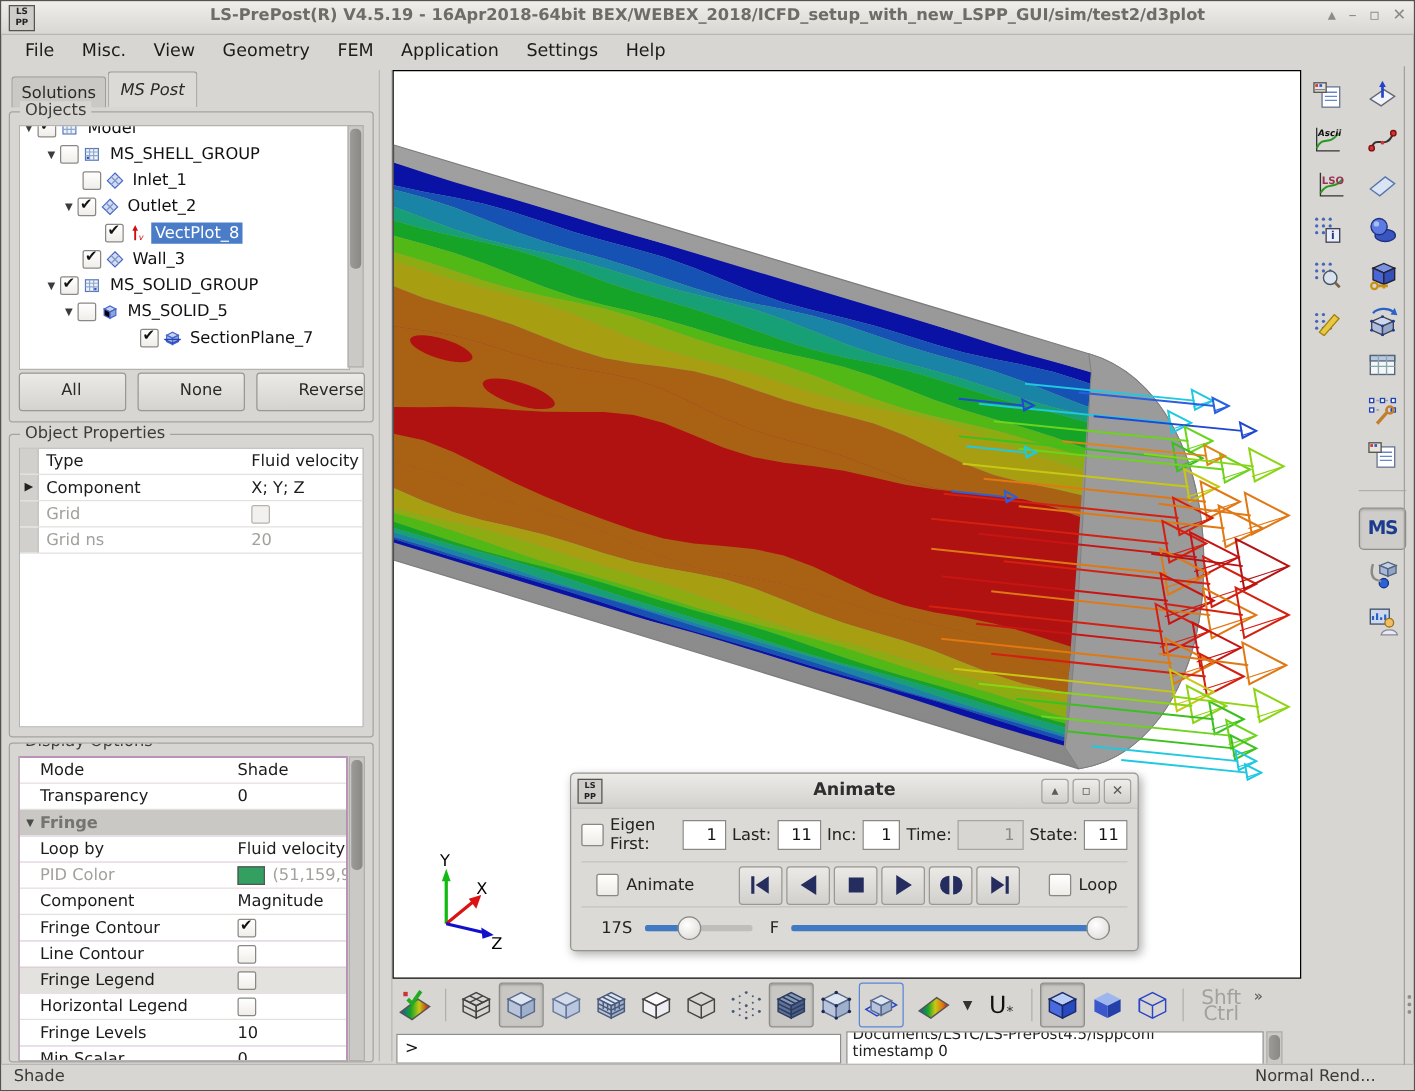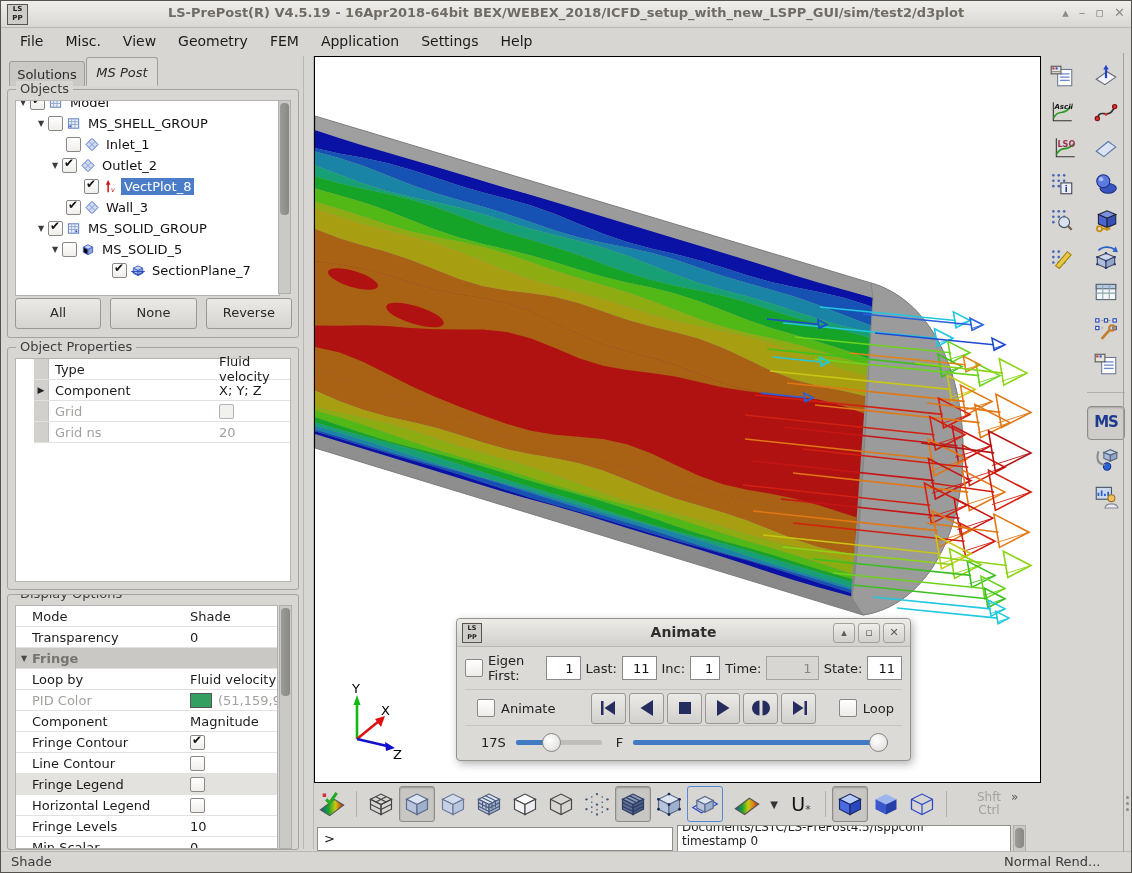--- a/index.html
+++ b/index.html
@@ -26,24 +26,24 @@
   #tree-scroll{right:7px;top:10px;height:194px;}
   .trow{display:flex;align-items:center;height:21px;font-size:13px;color:#111;white-space:nowrap;}
   .exp{width:14px;font-size:8px;color:#3c3c3c;text-align:center;flex:none;}
   .cb{width:13px;height:13px;border:1px solid #8a8884;background:linear-gradient(#fff,#f0eeea);border-radius:2px;flex:none;margin-right:3px;position:relative;box-sizing:content-box;}
   .cb.checked::after{content:"✔";position:absolute;left:1px;top:-3px;font-size:12px;color:#111;}
   .cb.dis{border-color:#b5b3af;background:#f3f1ed;}
   .ticon{width:16px;height:15px;flex:none;margin-right:3px;}
   .tlabel{padding:1px 3px;}
   .tlabel.sel{background:#4a7cc8;color:#fff;}
   .treebtns{position:absolute;left:7px;bottom:8px;width:277px;display:flex;gap:9px;}
-  .btn{flex:1;height:29px;background:linear-gradient(#eceae6,#d5d3cf);border:1px solid #9a9894;border-radius:3px;font-size:13px;color:#2a2a2a;text-align:center;line-height:27px;}
+  .btn{flex:1;height:29px;background:linear-gradient(#eceae6,#d5d3cf);border:1px solid #9a9894;border-radius:3px;font-size:13px;color:#2a2a2a;text-align:left;line-height:27px;padding-left:33px;}
   
   #gb-props{left:6px;top:346px;width:292px;height:243px;background:#d8d6d2;}
-  .ptable{position:absolute;left:7px;top:10px;right:7px;bottom:7px;background:#fff;border:1px solid #b5b3af;padding-left:18px;}
+  .ptable{position:absolute;left:7px;top:10px;right:7px;bottom:7px;background:#fff;border:1px solid #b5b3af;}
   .prow{display:flex;height:20px;font-size:13px;color:#1c1c1c;border-bottom:1px solid #e3e1dd;align-items:center;}
   .pmark{width:14px;height:100%;background:#d2d0cc;border-right:1px solid #c2c0bc;flex:none;font-size:9px;line-height:20px;text-align:center;color:#222;}
   .plabel{width:158px;padding-left:6px;flex:none;}
   .pvalue{flex:1;padding-left:6px;display:flex;align-items:center;gap:6px;}
   .dis-t{color:#a3a19d;}
   .swatch{width:20px;height:13px;border:1px solid #555;display:inline-block;}
   #gb-disp{left:6px;top:593px;width:292px;height:256px;background:#d8d6d2;}
   .drow{display:flex;height:20px;font-size:13px;color:#1c1c1c;border-bottom:1px solid #e3e1dd;align-items:center;background:#fff;}
   .drow .gut{width:16px;flex:none;font-size:8px;color:#4a4a4a;text-align:center;}
   .drow .dl{width:158px;flex:none;}
@@ -72,21 +72,21 @@
   .sfill{position:absolute;top:8px;height:5px;border-radius:2px;background:#3f7ac2;}
   .shandle{position:absolute;top:1px;width:19px;height:19px;border-radius:50%;background:radial-gradient(circle at 40% 35%,#fff,#d9d7d3);border:1px solid #8a8884;box-sizing:border-box;}
   
   #right-toolbar{position:absolute;left:1042px;top:55px;width:83px;bottom:20px;}
   .rt-icon{position:absolute;width:32px;height:32px;display:flex;align-items:center;justify-content:center;}
   #bottom-toolbar{position:absolute;left:313px;top:783px;width:812px;height:40px;display:flex;align-items:center;}
   .tbtn{width:34px;height:34px;display:flex;align-items:center;justify-content:center;border:1px solid transparent;border-radius:3px;flex:none;}
   .tbtn.pressed{background:#c9c7c3;border-color:#8f8d89;box-shadow:inset 0 1px 2px rgba(0,0,0,.25);}
   .tbtn.hl{border-color:#5a86d8;}
   .tsep{width:1px;height:26px;background:#b2b0ac;margin:0 6px;flex:none;}
-  .shftctrl{font-size:12px;color:#a3a19d;line-height:13px;text-align:center;margin-left:24px;}
+  .shftctrl{font-size:16px;color:#a3a19d;line-height:13px;text-align:center;margin-left:8px;}
   .chev{font-size:12px;color:#5a5854;margin:-14px 0 0 10px;}
   .msbtn{width:36px;height:32px;background:#cfcdc9;border:1px solid #8f8d89;border-radius:4px;box-shadow:inset 0 1px 2px rgba(0,0,0,.2);font-size:15px;font-weight:bold;color:#1c3a8e;text-align:center;line-height:30px;letter-spacing:-1px;}
   
   #cmdline{position:absolute;left:316px;top:826px;width:356px;height:24px;background:#fff;border:1px solid #8f8d89;font-size:13px;color:#111;line-height:22px;padding-left:6px;box-sizing:border-box;}
   #msgbox{position:absolute;left:676px;top:824px;width:334px;height:28px;background:#fff;border:1px solid #8f8d89;overflow:hidden;font-size:12px;color:#222;box-sizing:border-box;}
   #msgbox .lines{margin-top:-6px;line-height:14px;padding-left:4px;white-space:nowrap;}
   #msgscroll{position:absolute;left:1012px;top:824px;width:13px;height:28px;background:#cbc9c5;border:1px solid #b0aeaa;box-sizing:border-box;}
   #msgscroll .vthumb{top:2px;height:20px;}
   .statusbar{position:absolute;left:0;bottom:0;right:0;height:20px;background:#d8d6d2;border-top:1px solid #b9b7b3;font-size:13px;color:#3a3a3a;}
   .rightstrip{position:absolute;right:0;top:52px;width:7px;bottom:20px;border-left:1px solid #a3a19d;}

